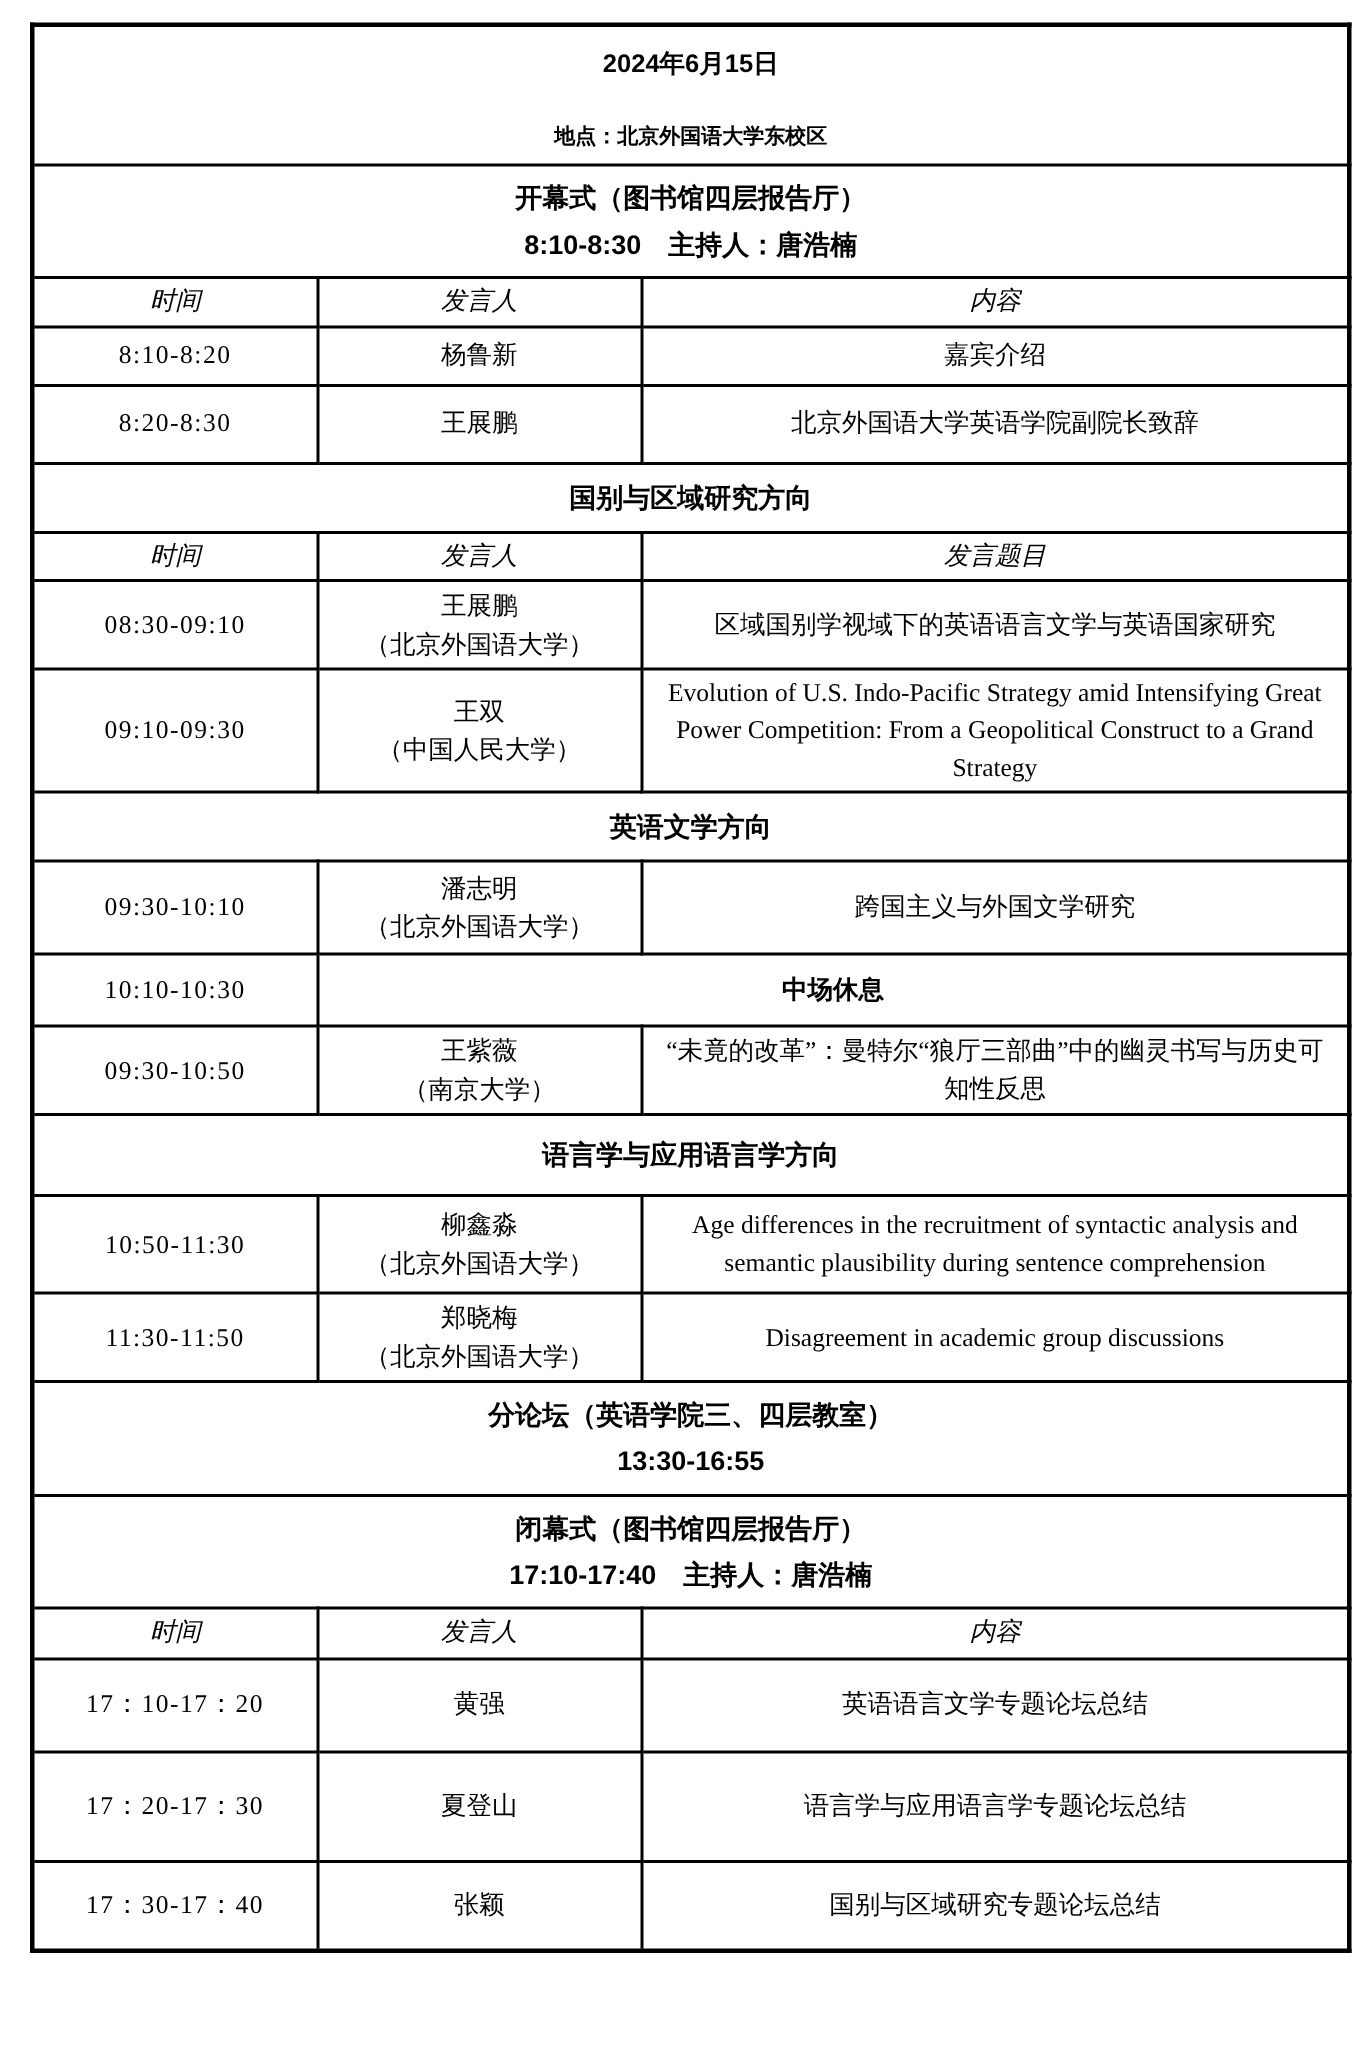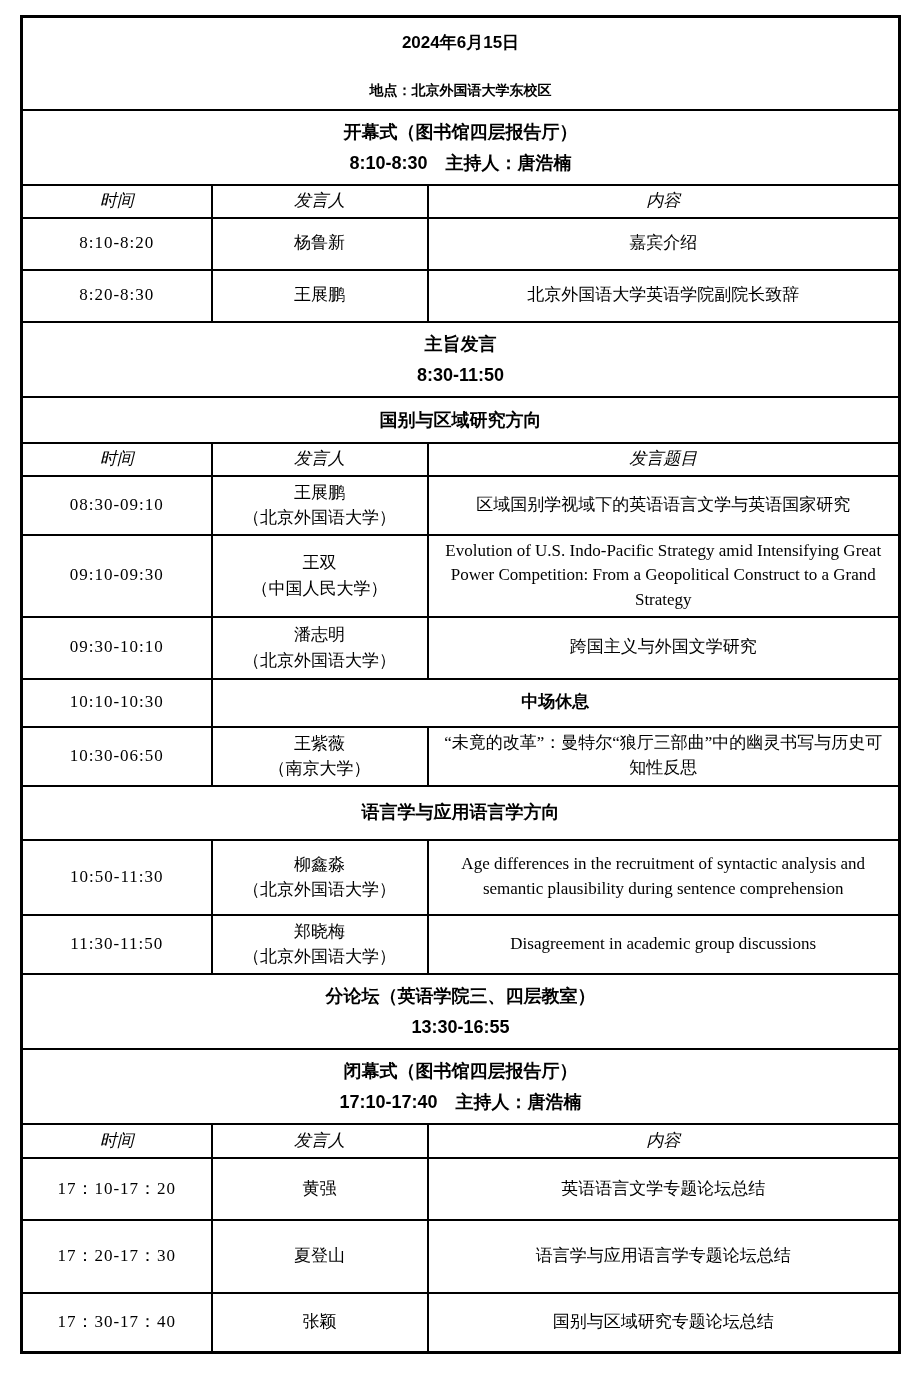--- a/index.html
+++ b/index.html
@@ -78,37 +78,31 @@
         <div>8:10-8:30　主持人：唐浩楠</div>
       </td>
     </tr>
 
     <tr style="height:30px">
       <td class="col-head">时间</td>
       <td class="col-head">发言人</td>
       <td class="col-head">内容</td>
     </tr>
 
-    <tr style="height:52px">
+    <tr style="height:39px">
       <td class="time">8:10-8:20</td>
       <td>杨鲁新</td>
       <td>嘉宾介绍</td>
     </tr>
     <tr style="height:52px">
       <td class="time">8:20-8:30</td>
       <td>王展鹏</td>
       <td>北京外国语大学英语学院副院长致辞</td>
     </tr>
 
-    <tr style="height:62px">
-      <td colspan="3" class="hd">
-        <div>主旨发言</div>
-        <div>8:30-11:50</div>
-      </td>
-    </tr>
 
     <tr style="height:46px">
       <td colspan="3" class="hd">国别与区域研究方向</td>
     </tr>
     <tr style="height:32px">
       <td class="col-head">时间</td>
       <td class="col-head">发言人</td>
       <td class="col-head">发言题目</td>
     </tr>
     <tr style="height:58px">
@@ -121,45 +115,48 @@
     </tr>
     <tr style="height:74px">
       <td class="time">09:10-09:30</td>
       <td class="speaker-cell">
         <div>王双</div>
         <div>（中国人民大学）</div>
       </td>
       <td>Evolution of U.S. Indo-Pacific Strategy amid Intensifying Great Power Competition: From a Geopolitical Construct to a Grand Strategy</td>
     </tr>
 
+    <tr style="height:46px">
+      <td colspan="3" class="hd">英语文学方向</td>
+    </tr>
     <tr style="height:62px">
       <td class="time">09:30-10:10</td>
       <td class="speaker-cell">
         <div>潘志明</div>
         <div>（北京外国语大学）</div>
       </td>
       <td>跨国主义与外国文学研究</td>
     </tr>
     <tr style="height:48px">
       <td class="time">10:10-10:30</td>
       <td colspan="2" class="break-label">中场休息</td>
     </tr>
     <tr style="height:59px">
-      <td class="time">10:30-06:50</td>
+      <td class="time">09:30-10:50</td>
       <td class="speaker-cell">
         <div>王紫薇</div>
         <div>（南京大学）</div>
       </td>
       <td>“未竟的改革”：曼特尔“狼厅三部曲”中的幽灵书写与历史可知性反思</td>
     </tr>
 
     <tr style="height:54px">
       <td colspan="3" class="hd">语言学与应用语言学方向</td>
     </tr>
-    <tr style="height:75px">
+    <tr style="height:65px">
       <td class="time">10:50-11:30</td>
       <td class="speaker-cell">
         <div>柳鑫淼</div>
         <div>（北京外国语大学）</div>
       </td>
       <td>Age differences in the recruitment of syntactic analysis and semantic plausibility during sentence comprehension</td>
     </tr>
     <tr style="height:57px">
       <td class="time">11:30-11:50</td>
       <td class="speaker-cell">

